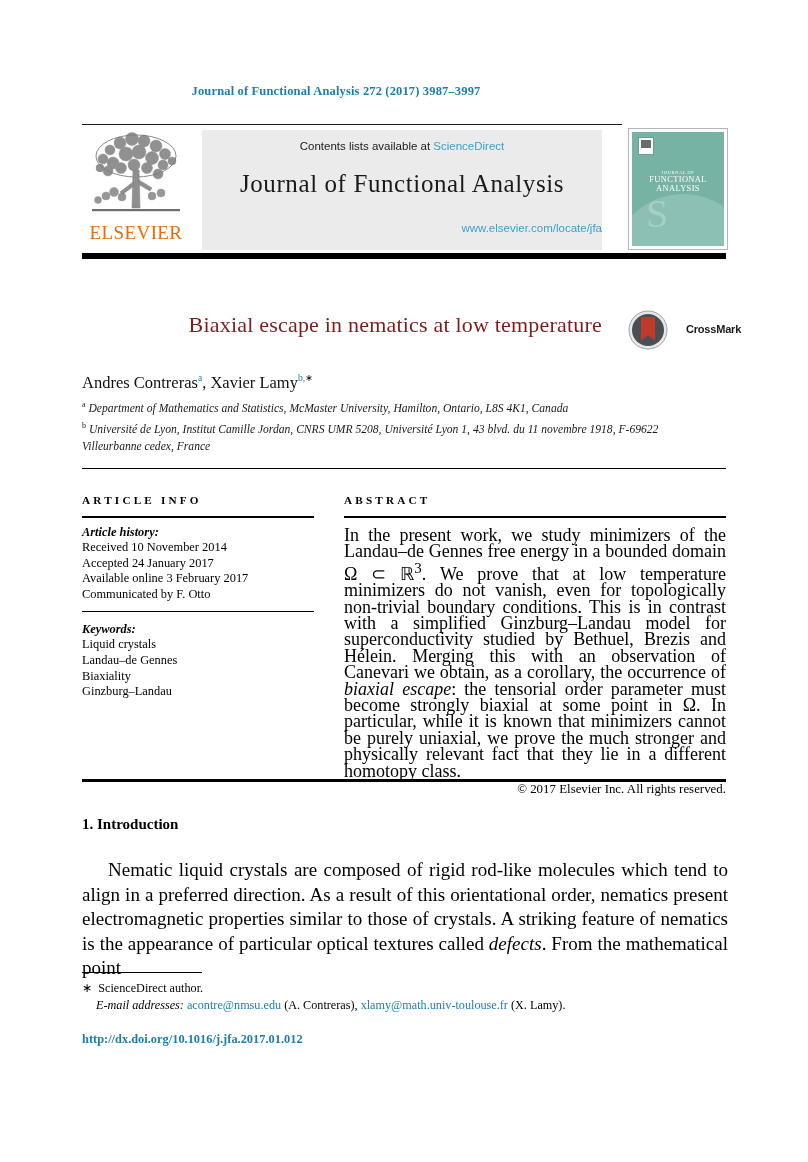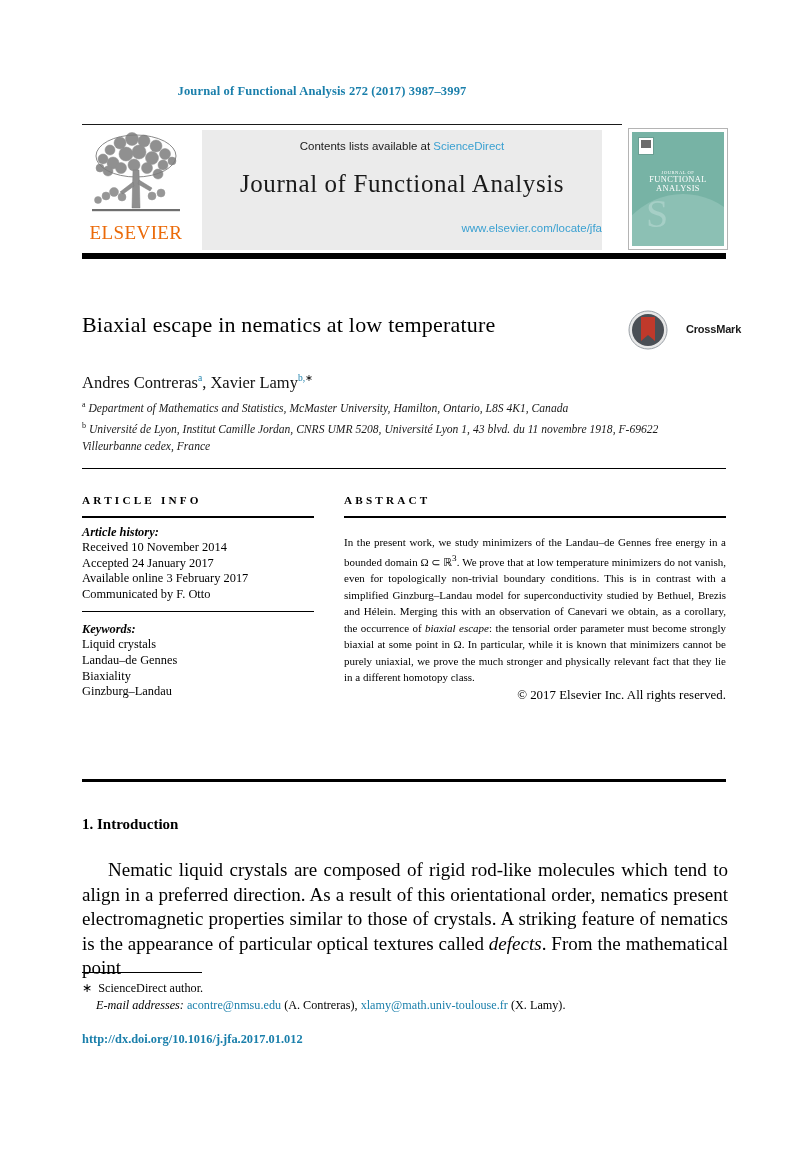--- a/index.html
+++ b/index.html
@@ -26,20 +26,21 @@
   .runhead {
     position: absolute;
     left: 0; top: 84px;
     width: 644px;
     text-align: center;
     font-family: "Liberation Serif", serif;
     font-weight: bold;
     font-size: 12.5px;
     letter-spacing: 0.15px;
     color: #1a7fab;
+    padding-left: 14px;
   }
 
   
   .masthead {
     position: absolute;
     left: 82px; top: 124px;
     width: 644px;
     height: 128px;
   }
   .mast-rule-top {
@@ -189,23 +190,24 @@
 
   
   .title-block {
     position: absolute;
     left: 82px; top: 312px;
     width: 644px;
   }
   .paper-title {
     font-family: "Liberation Serif", serif;
     font-size: 22px;
-    color: #000000;
+    color: #7f1d1d;
     letter-spacing: 0.2px;
     width: 520px;
+    text-align: right;
   }
   .crossmark {
     position: absolute;
     left: 546px; top: -2px;
     width: 110px;
     height: 44px;
   }
   .cm-circle {
     position: absolute;
     left: 0; top: 0;
@@ -296,23 +298,23 @@
     line-height: 15.6px;
   }
   .kw-block { margin-top: 10px; }
   .kw-rule {
     margin-top: 9px;
     width: 100%;
     height: 1px;
     background: #000000;
   }
   .abstract-body {
-    margin-top: 16px;
-    font-family: "Liberation Serif", serif;
-    font-size: 11px;
+    margin-top: 9px;
+    font-family: "Liberation Serif", serif;
+    font-size: 18px;
     line-height: 16.4px;
     text-align: justify;
     color: #000000;
   }
   .abstract-body i { font-style: italic; }
   .copyline {
     margin-top: 3px;
     text-align: right;
     font-family: "Liberation Serif", serif;
     font-size: 12.9px;

